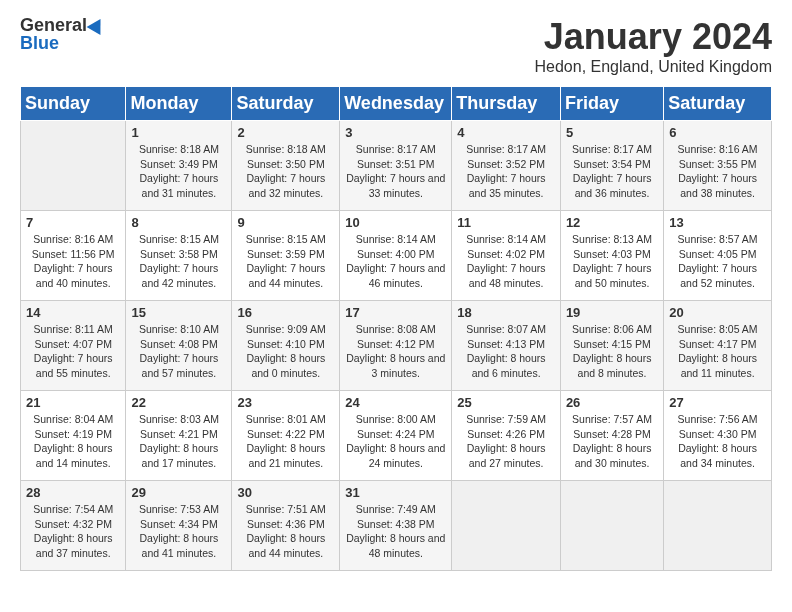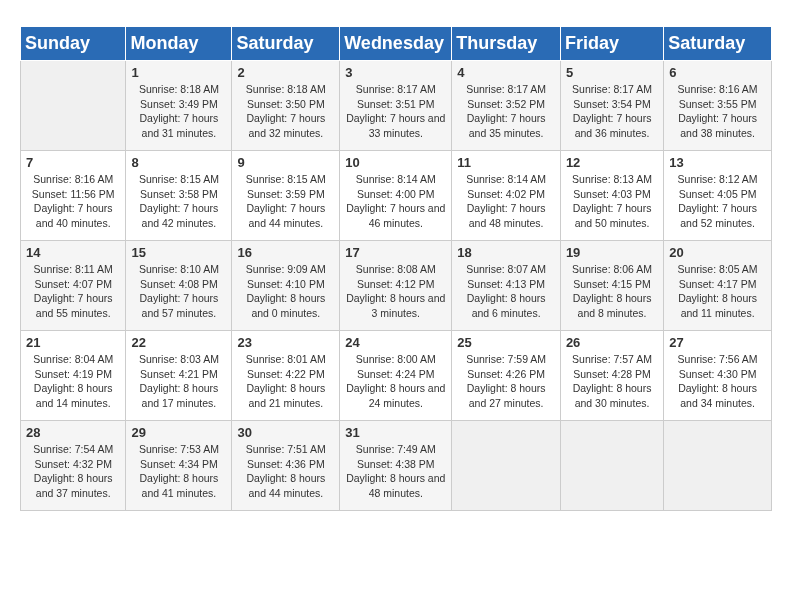--- a/index.html
+++ b/index.html
@@ -96,20 +96,31 @@
       text-align: center;
     }
     .empty-cell {
       background-color: #f0f0f0 !important;
     }
   </style>
 </head>
 <body>
 
 <div class="header-section">
+  <div class="logo">
+    <div style="display:flex; align-items:center;">
+      <span class="logo-general">General</span>
+      <span class="logo-triangle"></span>
+    </div>
+    <span class="logo-blue">Blue</span>
+  </div>
+  <div class="title-section">
+    <div class="month-title">January 2024</div>
+    <div class="location-title">Hedon, England, United Kingdom</div>
+  </div>
 </div>
 
 <table>
   <thead>
     <tr>
     <th>Sunday</th>
         <th>Monday</th>
         <th>Saturday</th>
         <th>Wednesday</th>
         <th>Thursday</th>
@@ -201,21 +212,21 @@
         </td>
         <td>
           <span class="day-number">12</span>
           <div class="cell-content">Sunrise: 8:13 AM
 Sunset: 4:03 PM
 Daylight: 7 hours
 and 50 minutes.</div>
         </td>
         <td>
           <span class="day-number">13</span>
-          <div class="cell-content">Sunrise: 8:12 AM
+          <div class="cell-content">Sunrise: 8:57 AM
 Sunset: 4:05 PM
 Daylight: 7 hours
 and 52 minutes.</div>
         </td>
       </tr>
       <tr>
         <td>
           <span class="day-number">14</span>
           <div class="cell-content">Sunrise: 8:11 AM
 Sunset: 4:07 PM

